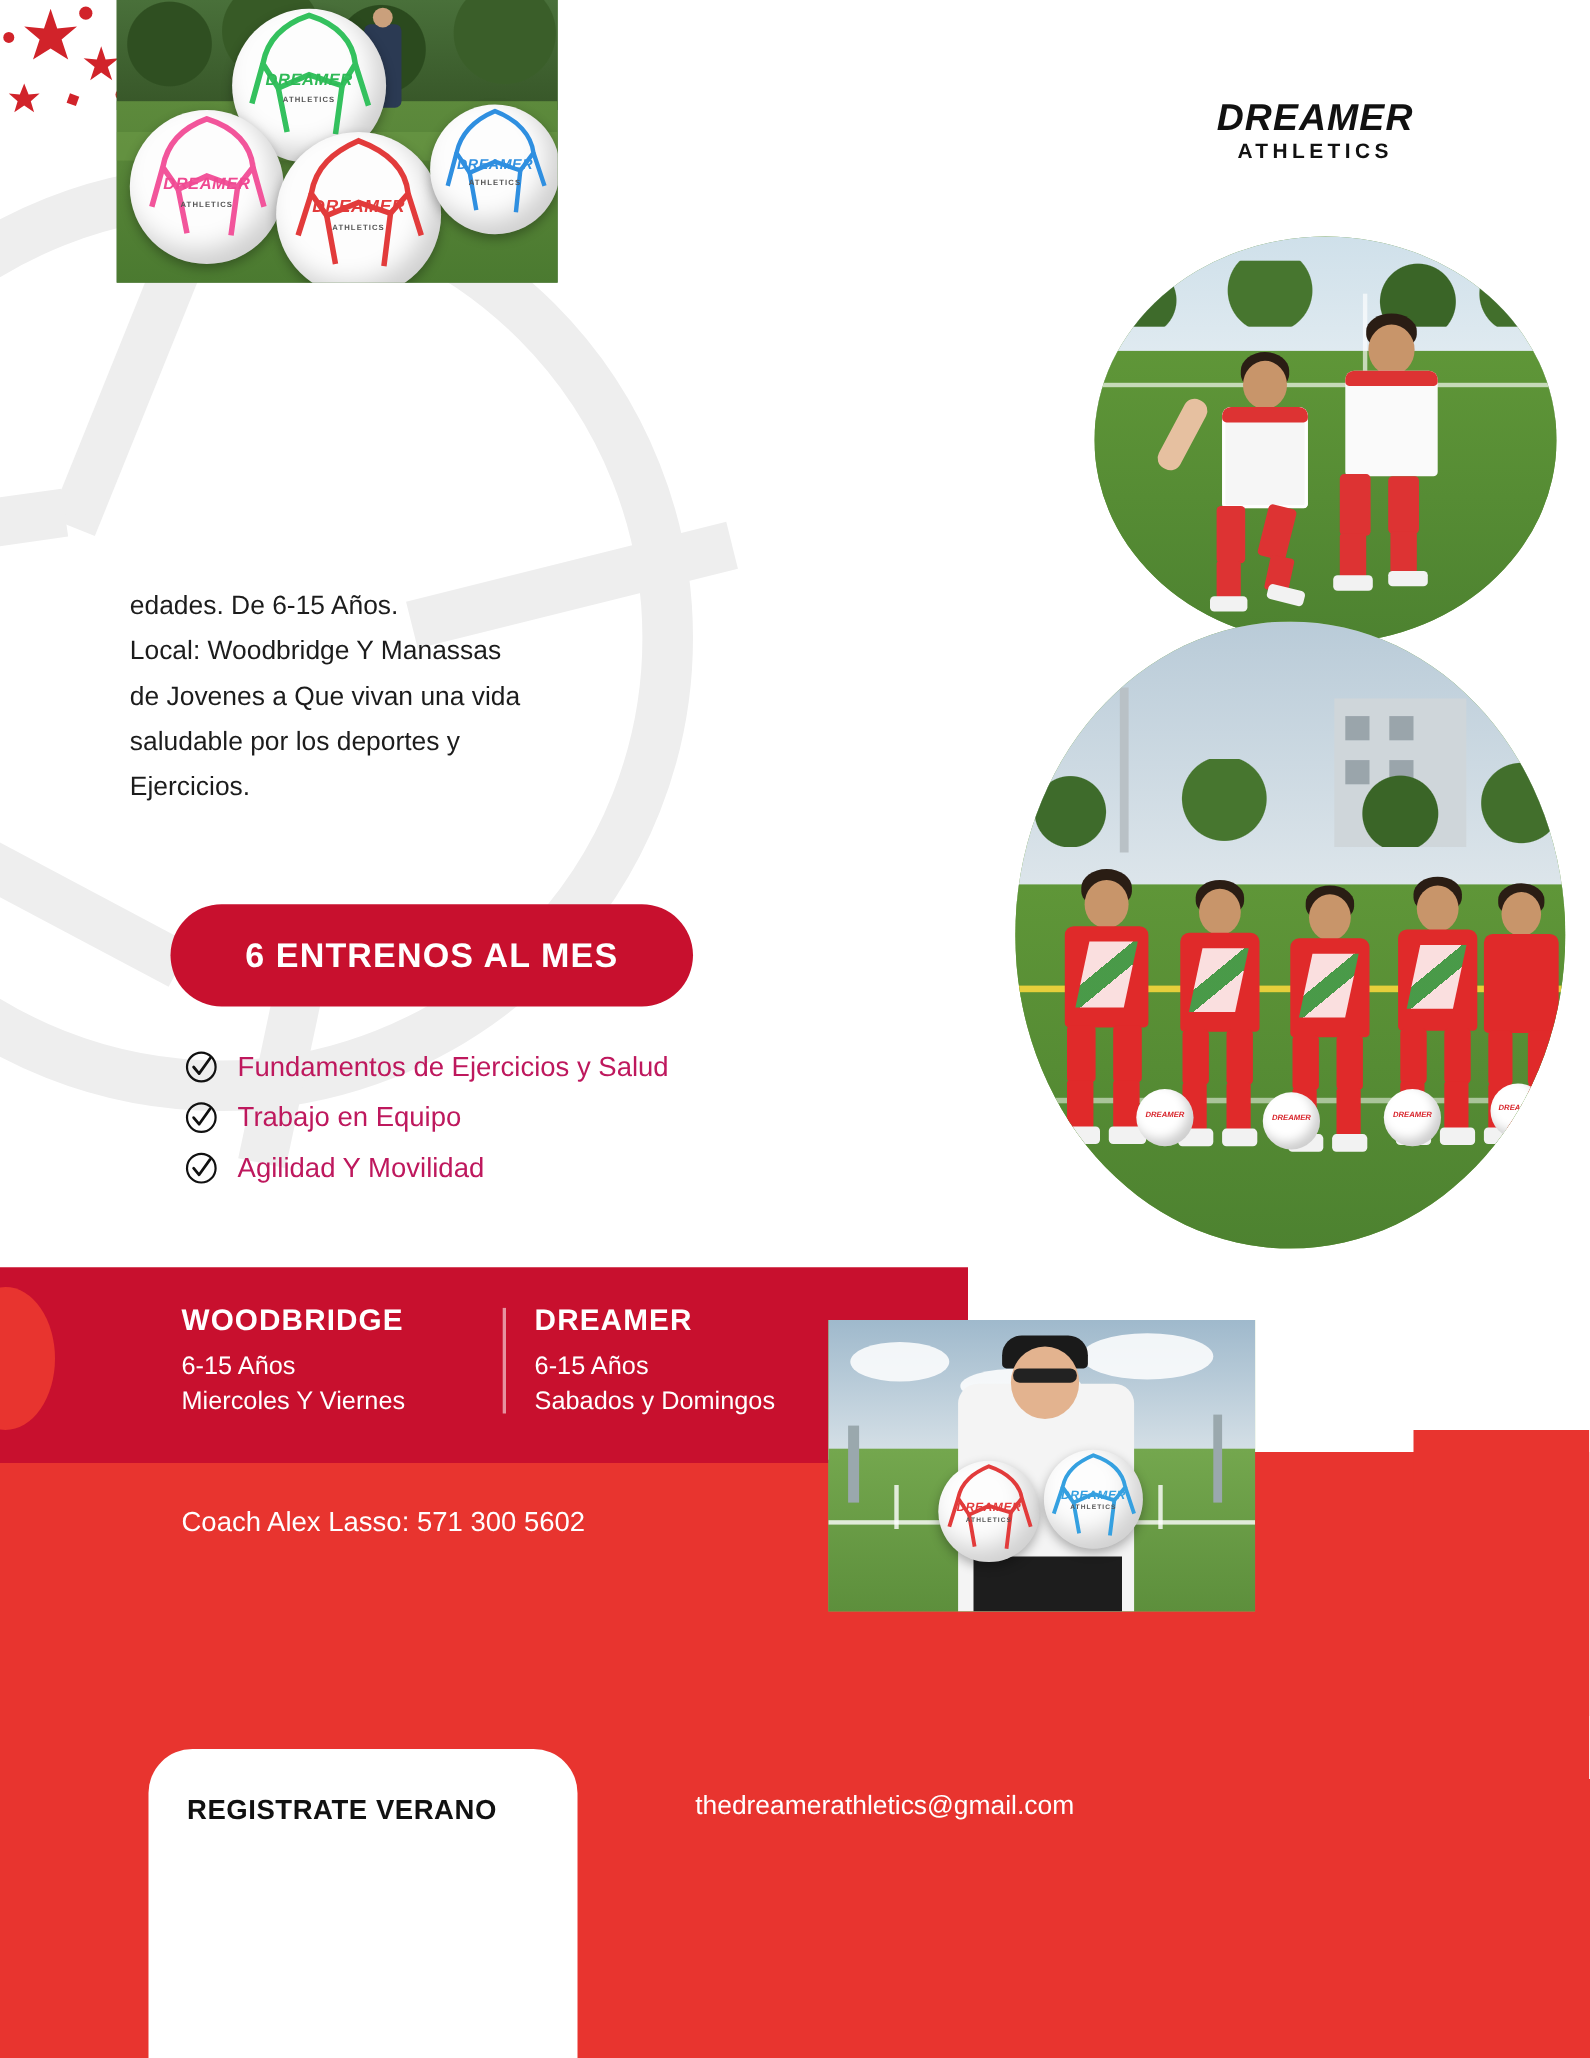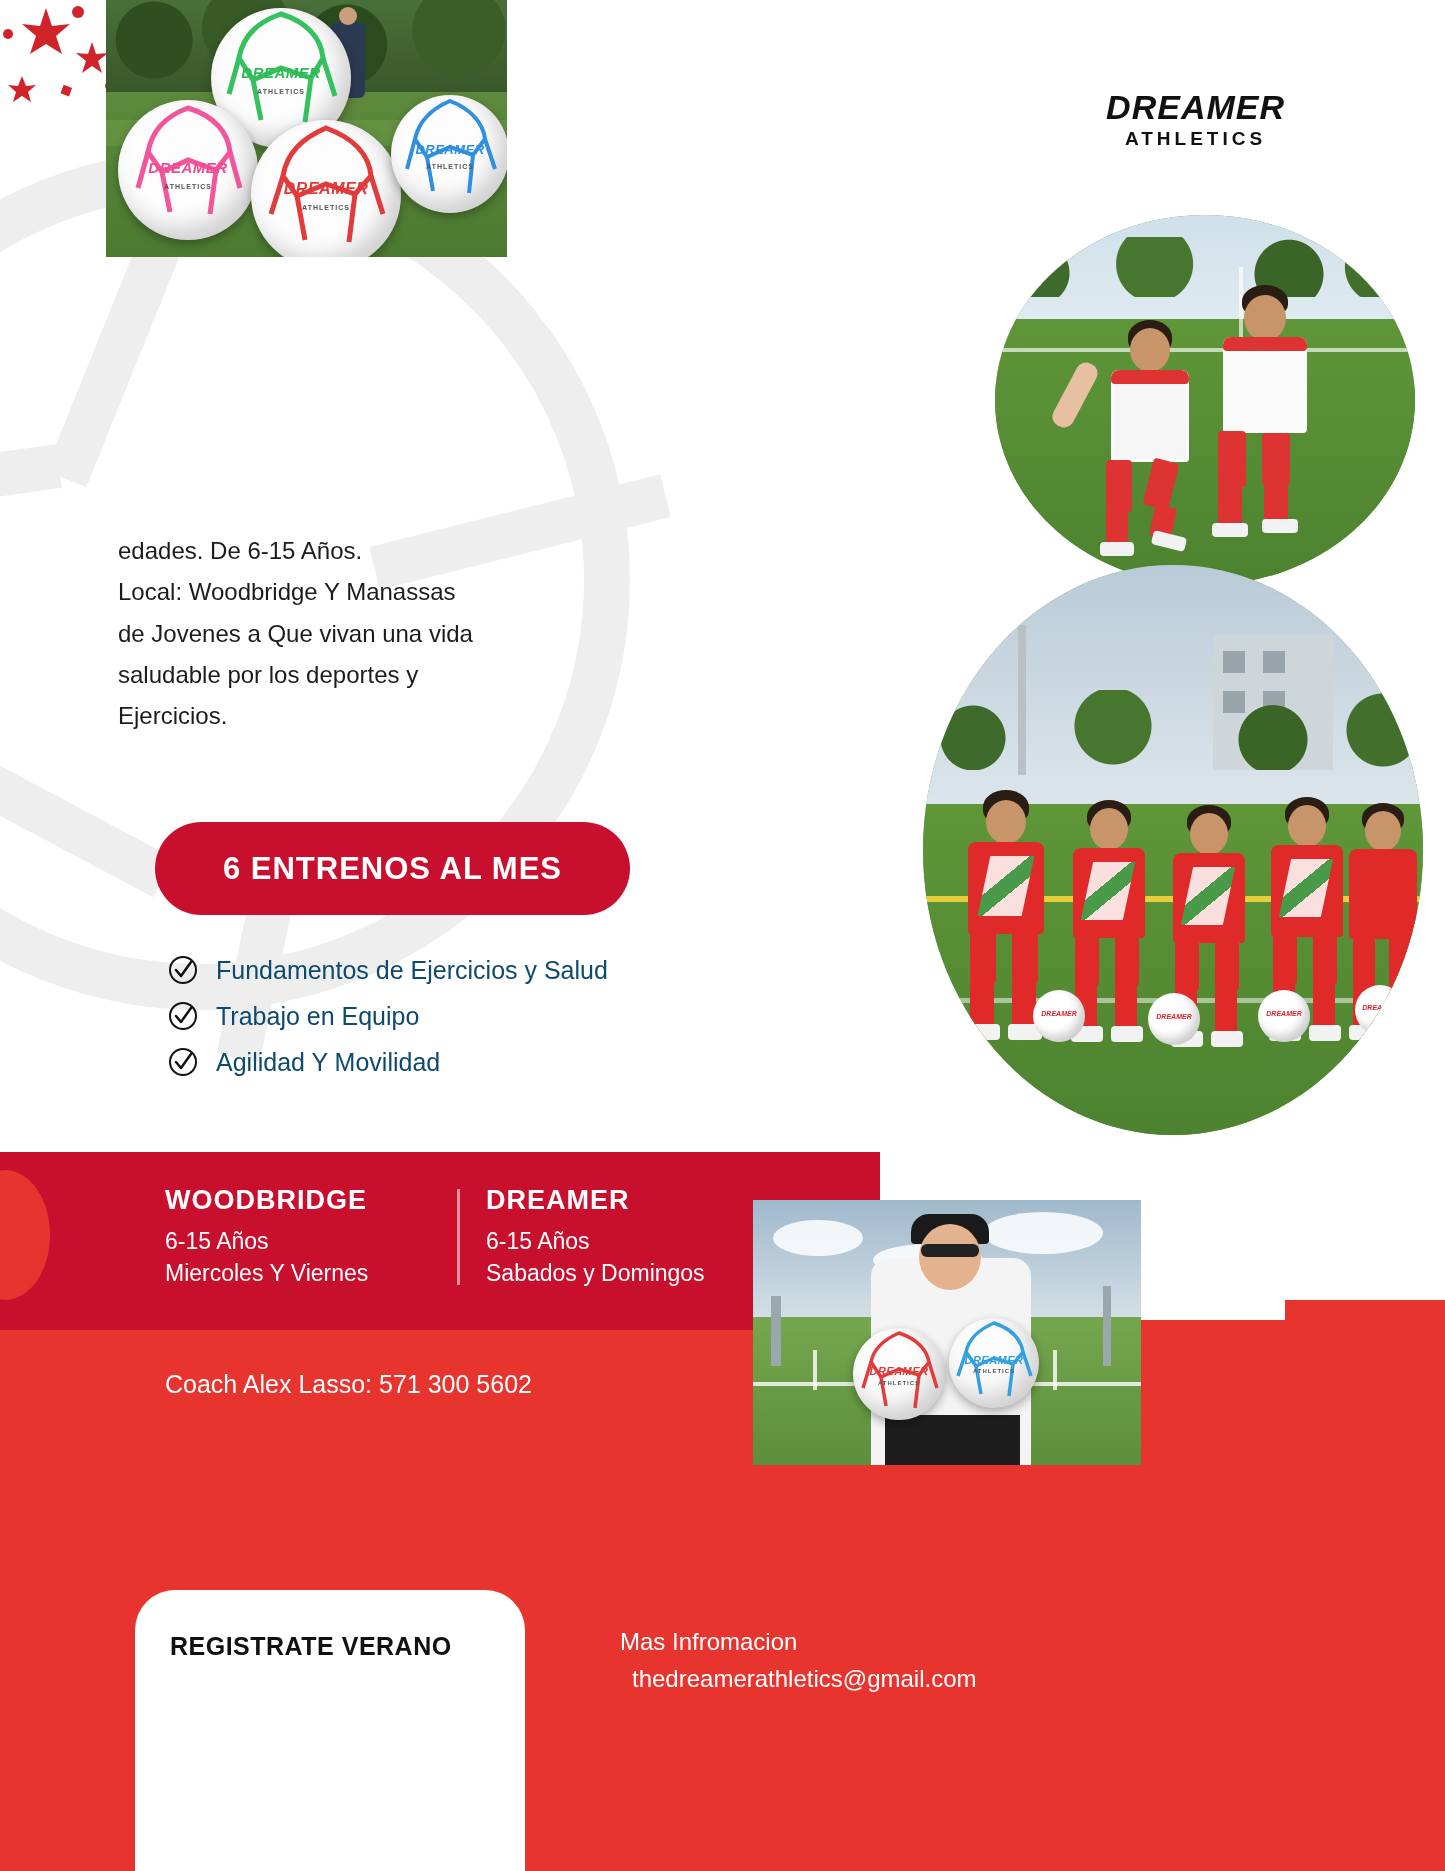--- a/index.html
+++ b/index.html
@@ -124,21 +124,21 @@
     position:absolute; left:155px; top:822px; width:475px; height:93px;
     background:#c8102e; border-radius:48px; z-index:6;
     display:flex; align-items:center; justify-content:center;
   }
   .pill span { color:#fff; font-size:31px; font-weight:900; letter-spacing:1px; }
 
   
   .checklist { position:absolute; left:168px; top:955px; z-index:6; }
   .check-item { display:flex; align-items:center; margin-bottom:16px; }
   .check-icon { width:30px; height:30px; margin-right:18px; flex:0 0 auto; }
-  .check-text { font-size:25px; color:#0c4a6e; }
+  .check-text { font-size:25px; color:#be185d; }
 
   
   .red-band {
     position:absolute; left:0; top:1152px; width:880px; height:178px;
     background:#c8102e; z-index:5; border-radius:0 0 120px 0;
   }
   .red-band-2 {
     position:absolute; left:0; top:1320px; width:1445px; height:180px;
     background:#e8342f; z-index:4;
   }
@@ -485,17 +485,16 @@
     </div>
   </div>
 
   <div class="contact">
     <div class="contact-line">Coach Alex Lasso: 571 300 5602</div>
   </div>
 
   <div class="bottom-white"></div>
   <div class="register">REGISTRATE VERANO</div>
   <div class="more-info">
-    <div>Mas Infromacion</div>
     <div style="padding-left:12px;">thedreamerathletics@gmail.com</div>
   </div>
 
 </div>
 
 </body></html>

